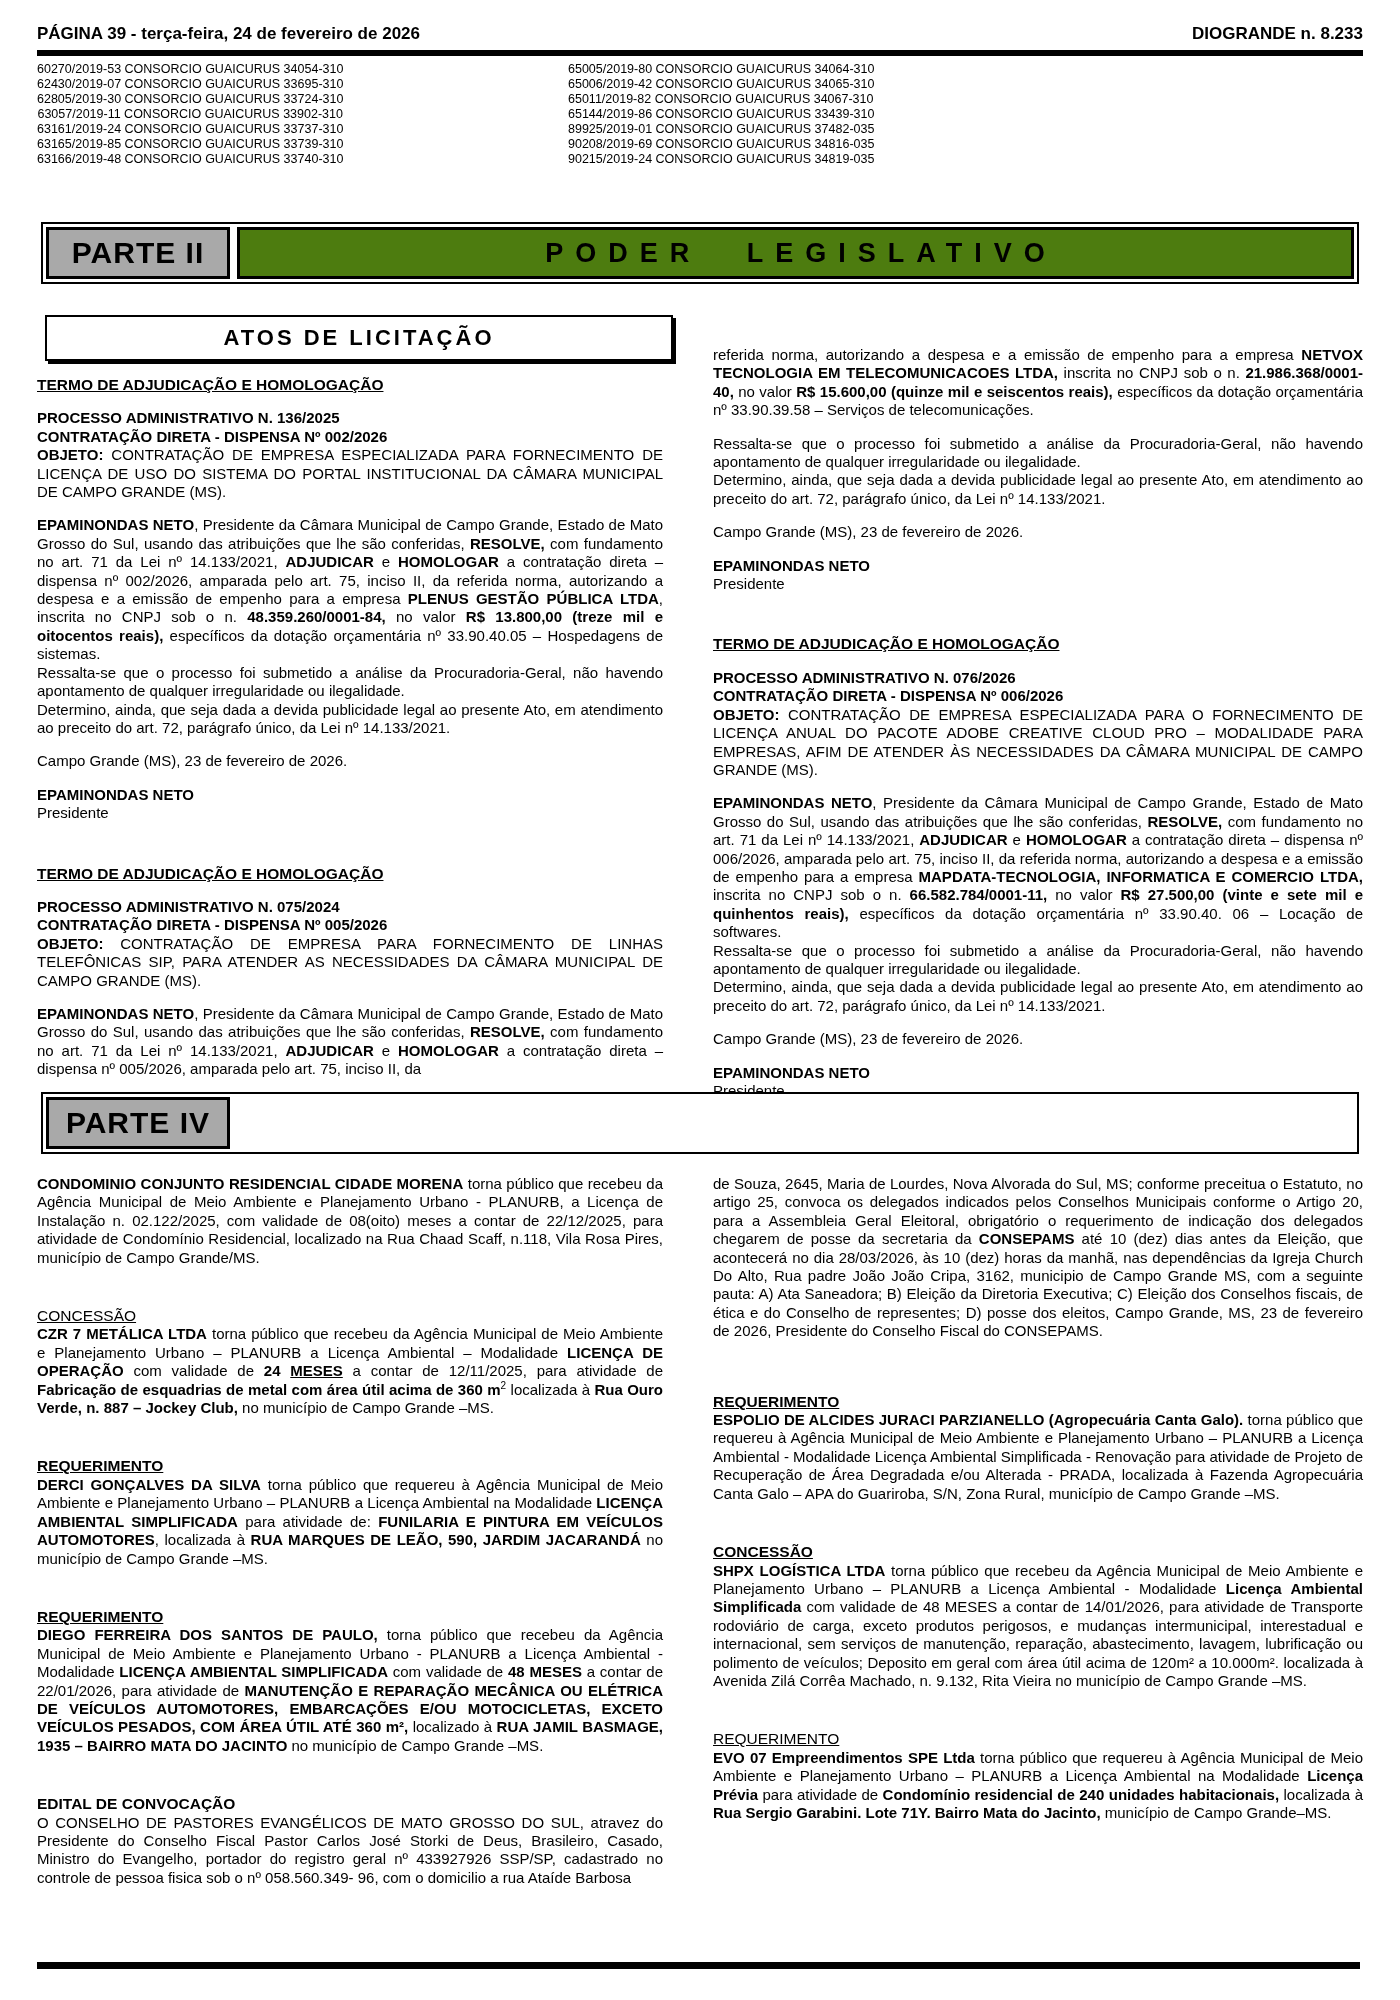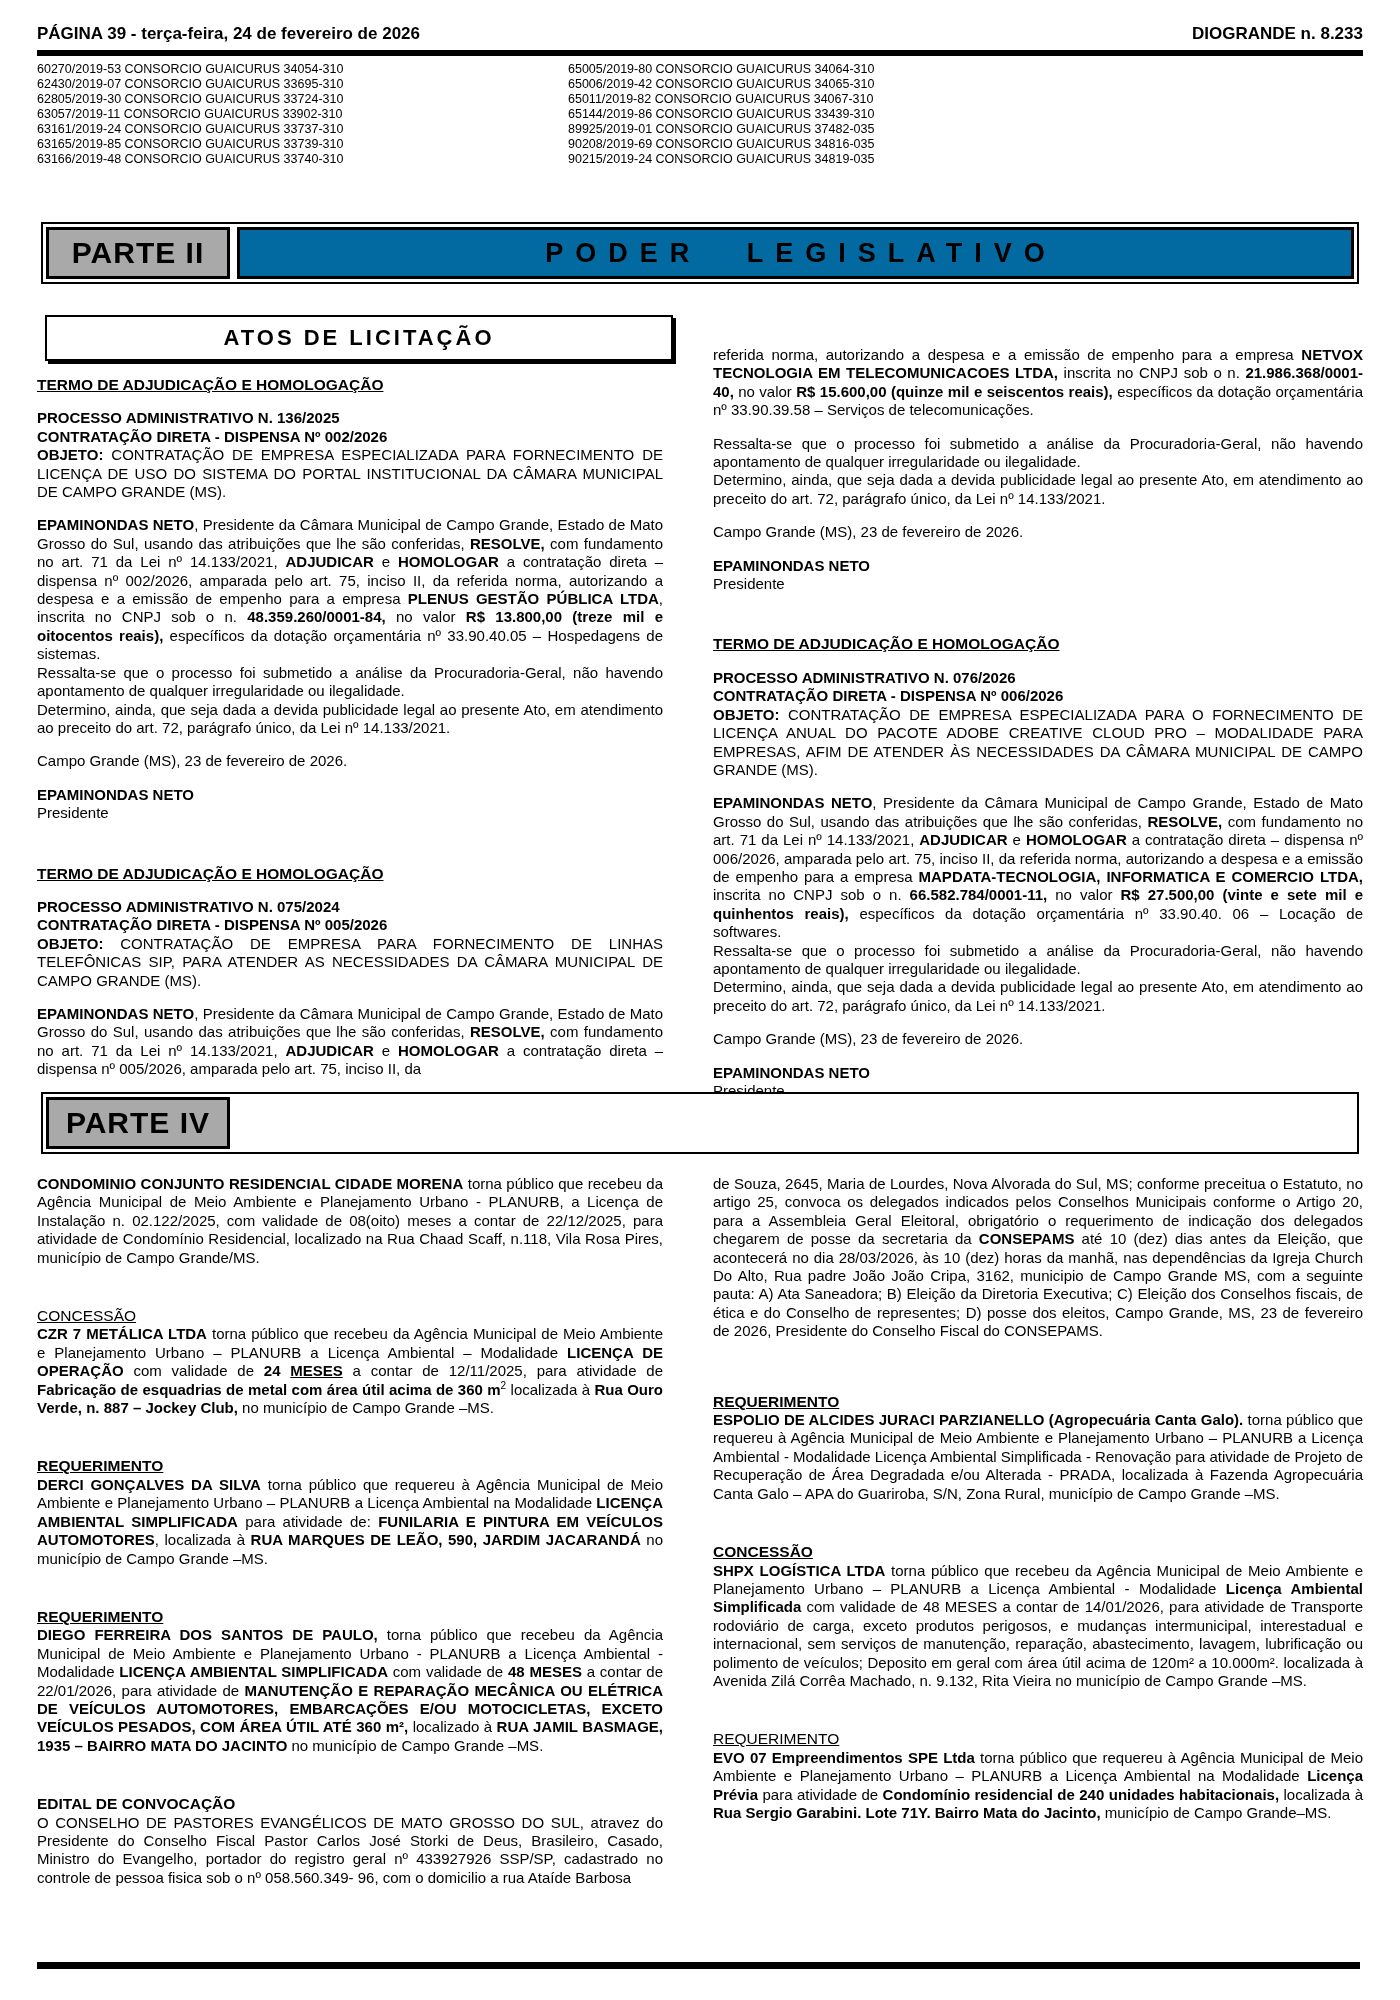--- a/index.html
+++ b/index.html
@@ -6,21 +6,21 @@
   .page{
     position:relative;width:1400px;height:2000px;margin:0 auto;
     background:#ffffff;color:#000;overflow:hidden;
     font-family:"Liberation Sans","DejaVu Sans",sans-serif;
   }
   
   .hdr{position:absolute;top:24px;left:37px;width:1326px;display:flex;justify-content:space-between;font-weight:bold;font-size:17px;}
   .hdr-rule{position:absolute;top:50px;left:37px;width:1326px;height:6px;background:#000;}
   
   .plist{position:absolute;top:62px;font-size:12.5px;line-height:15px;white-space:pre;}
-  .plist.left{left:37px;}
+  .plist.left{left:37px;text-align:center;}
   .plist.right{left:568px;}
   
   .banner{position:absolute;left:41px;width:1318px;border:2px solid #000;padding:3px;display:flex;gap:7px;box-sizing:border-box;background:#fff;}
   .banner .bx{background:#a9a9a9;border:3px solid #000;display:flex;align-items:center;justify-content:center;height:46px;box-sizing:content-box;}
   .banner .bx.lbl{flex:0 0 178px;font-size:30px;font-weight:bold;letter-spacing:1px;}
   .banner .bx.ttl{flex:1;font-size:27px;font-weight:bold;letter-spacing:12px;word-spacing:26px;white-space:nowrap;overflow:hidden;}
   #banner2{top:222px;}
   #banner4{top:1092px;}
   
   .atos{
@@ -52,21 +52,21 @@
     <span>PÁGINA 39 - terça-feira, 24 de fevereiro de 2026</span>
     <span>DIOGRANDE n. 8.233</span>
   </div>
   <div class="hdr-rule"></div>
 
   <div class="plist left" id="plist-left"><div>60270/2019-53 CONSORCIO GUAICURUS 34054-310</div><div>62430/2019-07 CONSORCIO GUAICURUS 33695-310</div><div>62805/2019-30 CONSORCIO GUAICURUS 33724-310</div><div>63057/2019-11 CONSORCIO GUAICURUS 33902-310</div><div>63161/2019-24 CONSORCIO GUAICURUS 33737-310</div><div>63165/2019-85 CONSORCIO GUAICURUS 33739-310</div><div>63166/2019-48 CONSORCIO GUAICURUS 33740-310</div></div>
   <div class="plist right" id="plist-right"><div>65005/2019-80 CONSORCIO GUAICURUS 34064-310</div><div>65006/2019-42 CONSORCIO GUAICURUS 34065-310</div><div>65011/2019-82 CONSORCIO GUAICURUS 34067-310</div><div>65144/2019-86 CONSORCIO GUAICURUS 33439-310</div><div>89925/2019-01 CONSORCIO GUAICURUS 37482-035</div><div>90208/2019-69 CONSORCIO GUAICURUS 34816-035</div><div>90215/2019-24 CONSORCIO GUAICURUS 34819-035</div></div>
 
   <div class="banner" id="banner2">
     <div class="bx lbl" style="background: rgb(169, 169, 169);">PARTE II</div>
-    <div class="bx ttl" style="background: #0369a1; padding-left: 11px;">PODER LEGISLATIVO</div>
+    <div class="bx ttl" style="background: #4d7c0f; padding-left: 11px;">PODER LEGISLATIVO</div>
   </div>
 
   <div class="section" id="section2">
     <div class="col c-left">
       <div class="atos">ATOS DE LICITAÇÃO</div>
       <div id="p2-left-blocks">
           <p class="blk-h"><span style="font-weight: bold; text-decoration: underline;">TERMO DE ADJUDICAÇÃO E HOMOLOGAÇÃO</span></p>
           <div style="height: 15px;"></div>
           <p class="blk-p"><span style="font-weight: bold;">PROCESSO ADMINISTRATIVO N. 136/2025</span><br><span style="font-weight: bold;">CONTRATAÇÃO DIRETA - DISPENSA Nº 002/2026</span><br><span style="font-weight: bold;">OBJETO:</span><span> CONTRATAÇÃO DE EMPRESA ESPECIALIZADA PARA FORNECIMENTO DE LICENÇA DE USO DO SISTEMA DO PORTAL INSTITUCIONAL DA CÂMARA MUNICIPAL DE CAMPO GRANDE (MS).</span></p>
           <div style="height: 15px;"></div>

